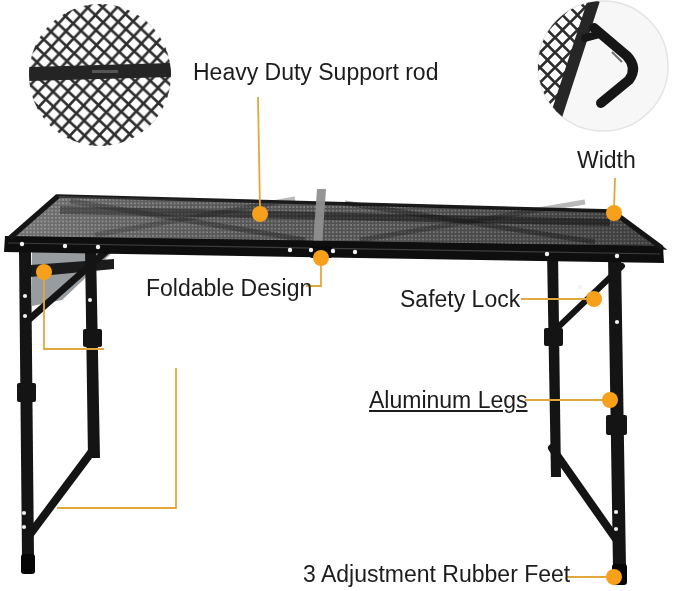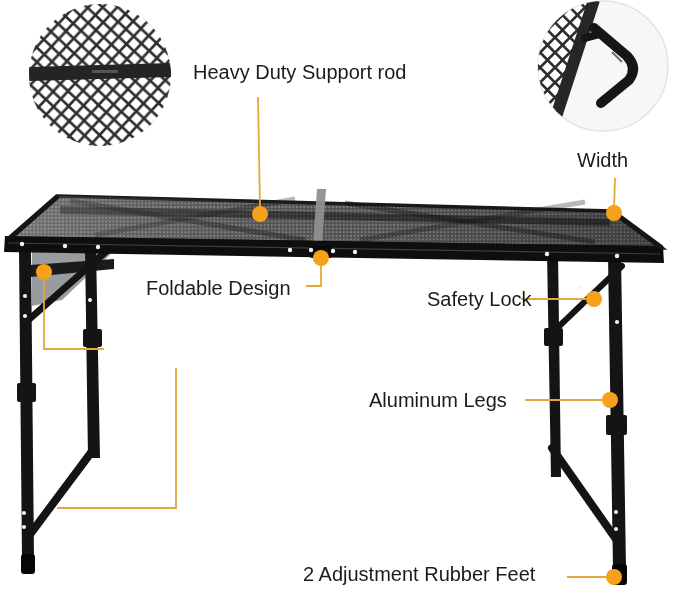--- a/index.html
+++ b/index.html
@@ -11,21 +11,21 @@
   }
   html,body{margin:0;padding:0;background:var(--background);}
   .stage{
     position:relative;width:679px;height:591px;margin:0 auto;
     background:var(--background);overflow:hidden;
     font-family:"Liberation Sans", sans-serif;
   }
   .stage svg{position:absolute;left:0;top:0;}
   .callout{
     position:absolute;white-space:nowrap;
-    font-size:20px;line-height:24px;font-weight:400;
+    font-size:23px;line-height:24px;font-weight:400;
     color:var(--label-text);
   }
   .leader{stroke:var(--leader-line);stroke-width:1.8;fill:none;}
   .dot{fill:var(--accent-dot);}
   .steel{fill:var(--table-black);}
   .brace{stroke:var(--table-black);stroke-linecap:round;fill:none;}
   .screw{fill:#f2f2f2;}
 </style>
 </head>
 <body>
@@ -149,16 +149,16 @@
       <circle class="dot" cx="594" cy="299" r="8"></circle>
       <circle class="dot" cx="44" cy="272" r="8"></circle>
       <circle class="dot" cx="610" cy="400" r="8"></circle>
       <circle class="dot" cx="614" cy="577" r="8"></circle>
     </g>
   </svg>
 
   <div class="callout" style="left:193px;top:60px;">Heavy Duty Support rod</div>
   <div class="callout" style="left:577px;top:148px;">Width</div>
   <div class="callout" style="left:146px;top:270px;margin-top:6px;">Foldable Design</div>
-  <div class="callout" style="left:427px;top:287px;">Safety Lock</div>
-  <div class="callout" style="left:369px;top:388px;">Aluminum Legs</div>
-  <div class="callout" style="left:303px;top:562px;">2 Adjustment Rubber Feet</div>
+  <div class="callout" style="left:400px;top:287px;">Safety Lock</div>
+  <div class="callout" style="left:369px;top:388px;text-decoration:underline;">Aluminum Legs</div>
+  <div class="callout" style="left:303px;top:562px;">3 Adjustment Rubber Feet</div>
 </div>
 
 </body></html>

